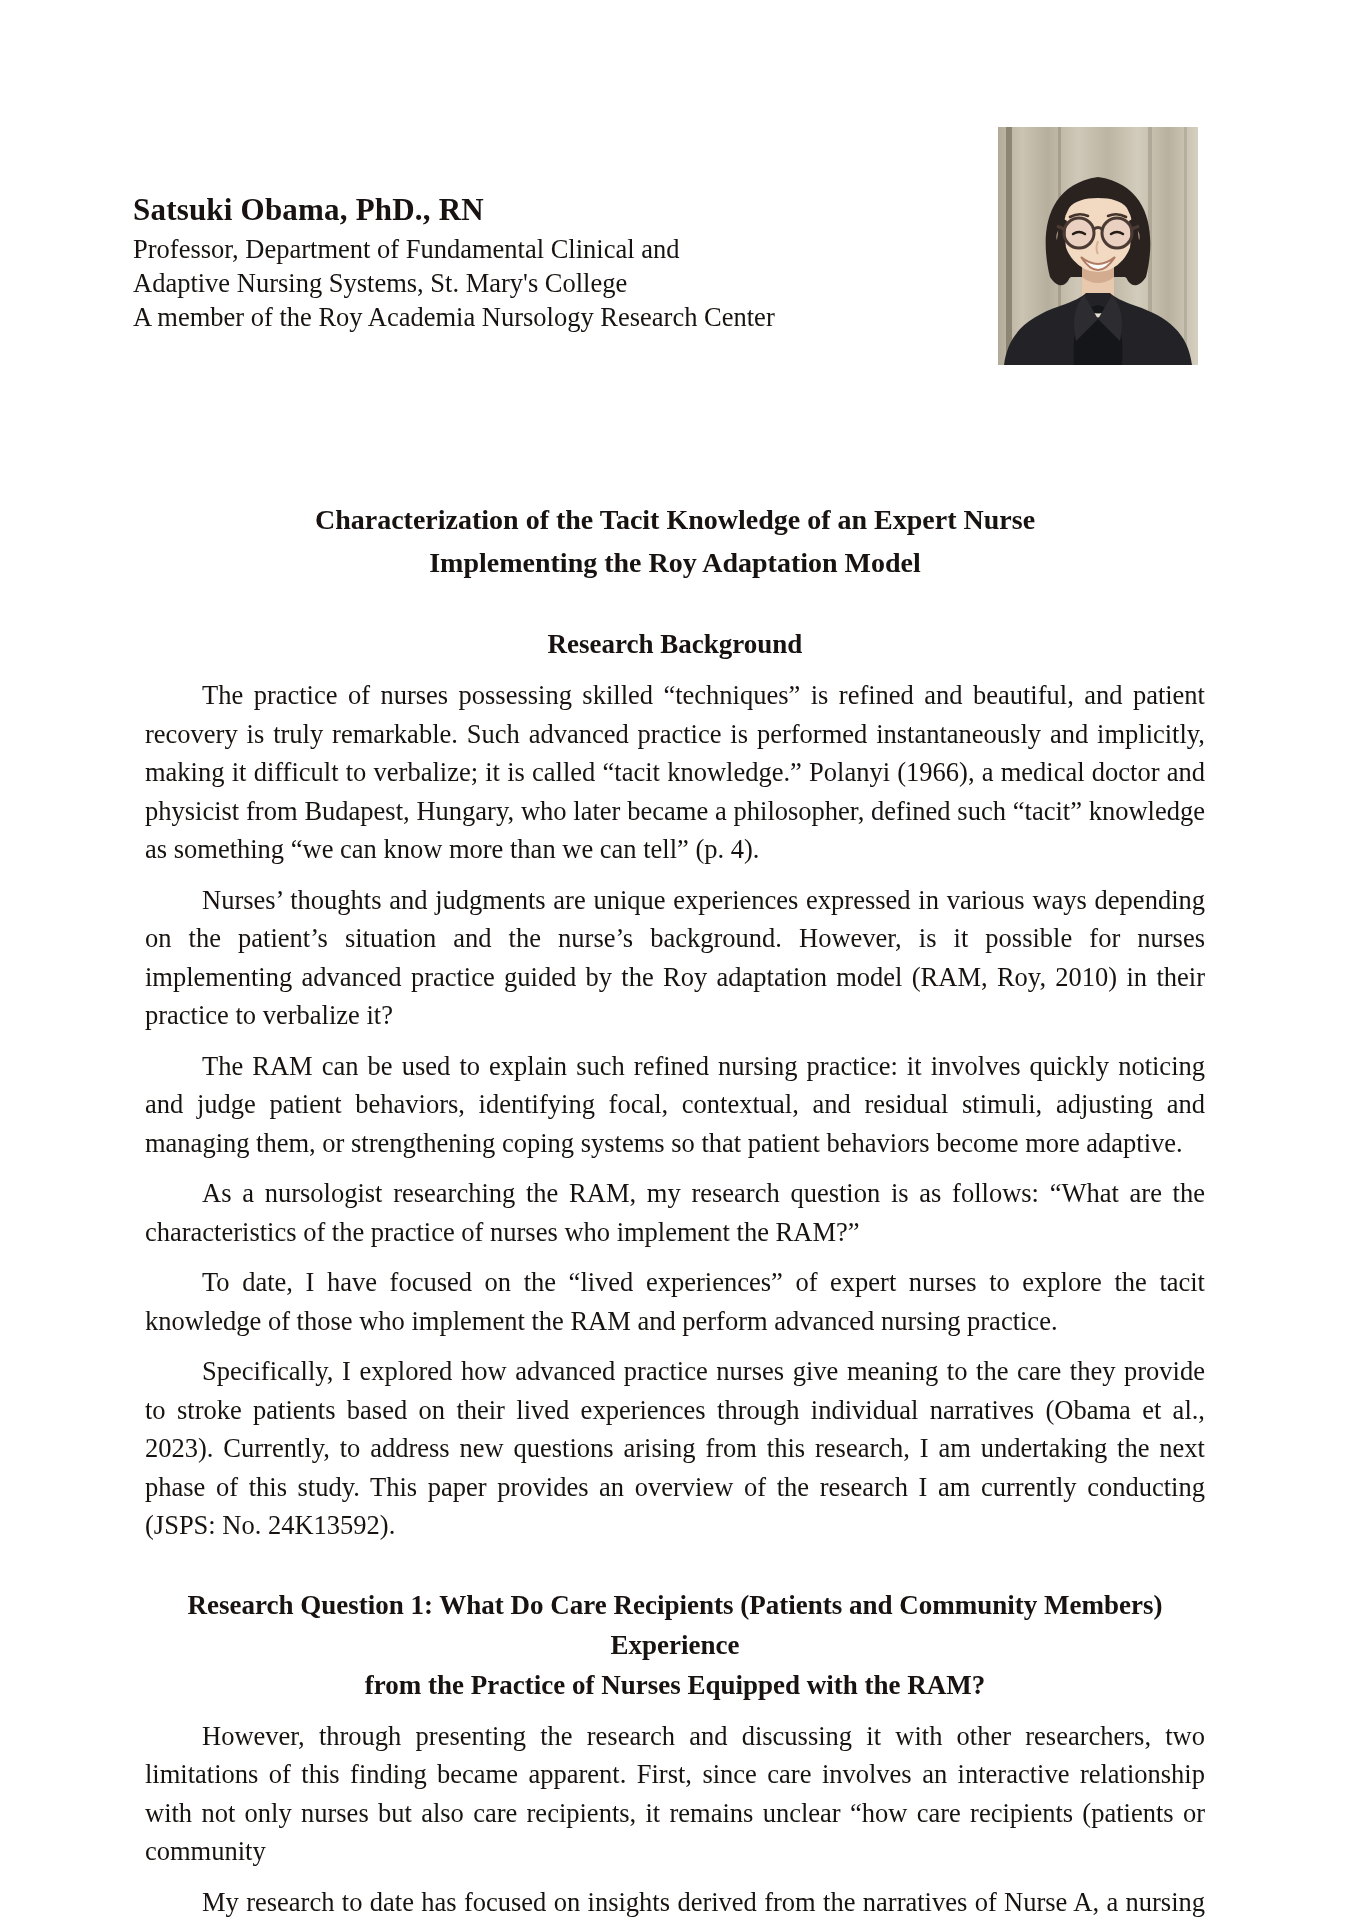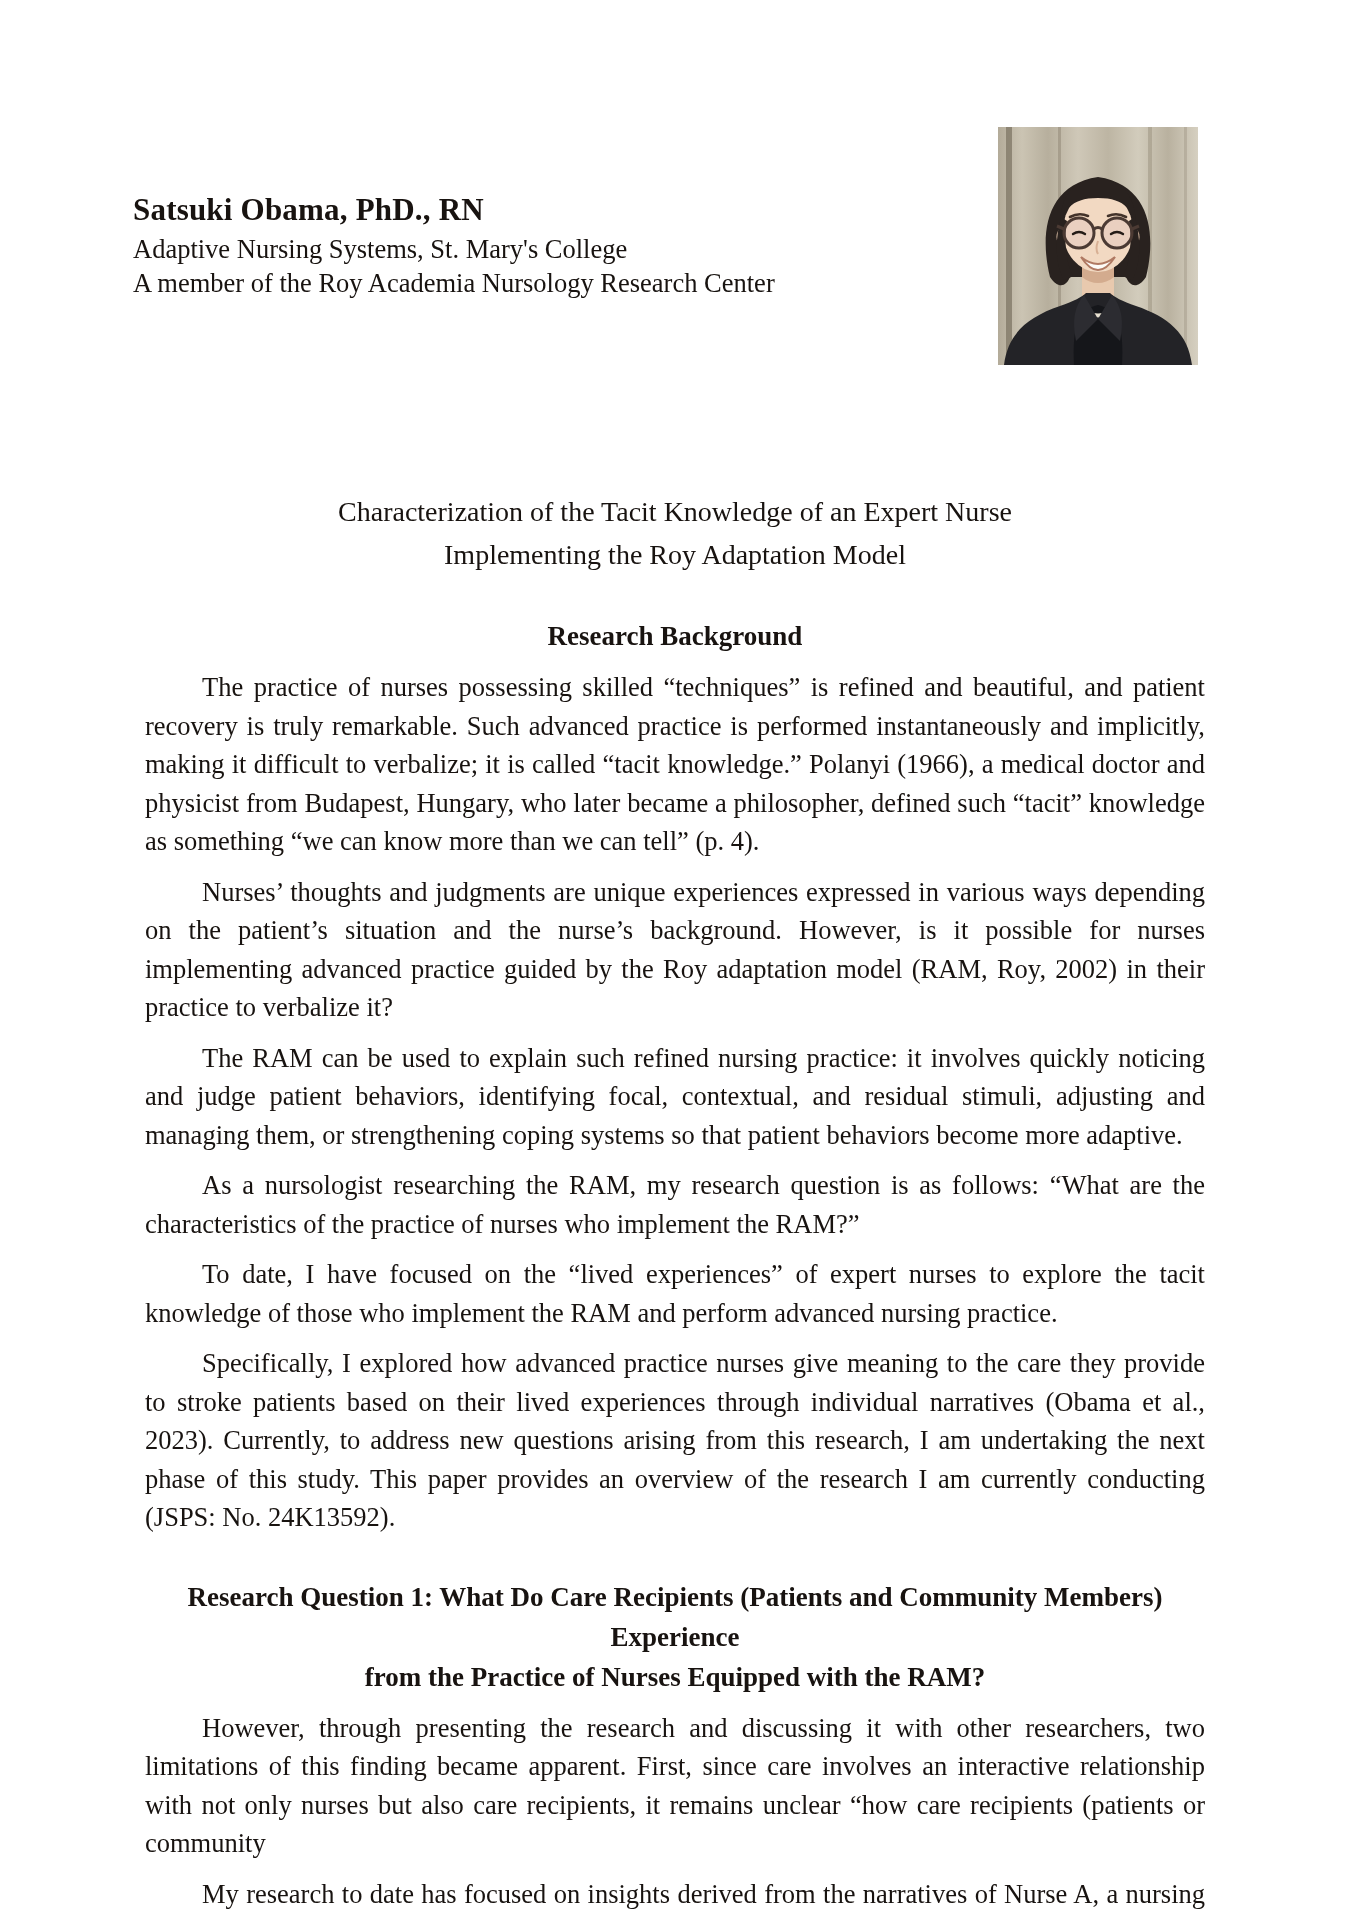--- a/index.html
+++ b/index.html
@@ -12,37 +12,38 @@
     font-family:"Liberation Serif", serif;
     color:#181310;
     border-radius:9px;
   }
   .author-block{position:absolute;left:133px;top:188px;width:760px;}
   .author-name{font-size:31px;font-weight:bold;line-height:44px;letter-spacing:.2px;}
   .author-affil{font-size:26.5px;line-height:34px;}
   .photo{position:absolute;left:998px;top:127px;width:200px;height:238px;}
   .photo svg{display:block;}
   .content{position:absolute;left:133px;top:490px;width:1084px;}
-  .doc-title{text-align:center;font-weight:normal;font-size:28px;line-height:43px;}
+  .doc-title{text-align:center;font-weight:bold;font-size:28px;line-height:43px;margin-top:8px;}
   .section-heading{text-align:center;font-weight:bold;font-size:27px;line-height:40px;margin-top:40px;}
   p.body-para{
     margin:12px;
     font-size:26.5px;
     line-height:38.5px;
     text-align:justify;
     text-indent:57px;
   }
 </style>
 </head>
 <body>
 
 <div class="page">
 
   <div class="author-block">
     <div class="author-name">Satsuki Obama, PhD., RN</div>
+    <div class="author-affil">Professor, Department of Fundamental Clinical and</div>
     <div class="author-affil">Adaptive Nursing Systems, St. Mary's College</div>
     <div class="author-affil">A member of the Roy Academia Nursology Research Center</div>
   </div>
 
   <div class="photo">
     <svg viewBox="0 0 200 238" width="200" height="238" preserveAspectRatio="none">
       <defs>
         <linearGradient id="curtain" x1="0" y1="0" x2="1" y2="0">
           <stop offset="0" stop-color="#b3ab99"></stop>
           <stop offset="0.12" stop-color="#cbc4b3"></stop>
@@ -105,21 +106,21 @@
   <div class="content">
     <div class="doc-title">
       <div>Characterization of the Tacit Knowledge of an Expert Nurse</div>
       <div>Implementing the Roy Adaptation Model</div>
     </div>
     <div id="sections">
         <div class="section-heading">
           <div>Research Background</div>
         </div>
         <p class="body-para">The practice of nurses possessing skilled “techniques” is refined and beautiful, and patient recovery is truly remarkable. Such advanced practice is performed instantaneously and implicitly, making it difficult to verbalize; it is called “tacit knowledge.” Polanyi (1966), a medical doctor and physicist from Budapest, Hungary, who later became a philosopher, defined such “tacit” knowledge as something “we can know more than we can tell” (p. 4).</p>
-        <p class="body-para">Nurses’ thoughts and judgments are unique experiences expressed in various ways depending on the patient’s situation and the nurse’s background. However, is it possible for nurses implementing advanced practice guided by the Roy adaptation model (RAM, Roy, 2002) in their practice to verbalize it?</p>
+        <p class="body-para">Nurses’ thoughts and judgments are unique experiences expressed in various ways depending on the patient’s situation and the nurse’s background. However, is it possible for nurses implementing advanced practice guided by the Roy adaptation model (RAM, Roy, 2010) in their practice to verbalize it?</p>
         <p class="body-para">The RAM can be used to explain such refined nursing practice: it involves quickly noticing and judge patient behaviors, identifying focal, contextual, and residual stimuli, adjusting and managing them, or strengthening coping systems so that patient behaviors become more adaptive.</p>
         <p class="body-para">As a nursologist researching the RAM, my research question is as follows: “What are the characteristics of the practice of nurses who implement the RAM?”</p>
         <p class="body-para">To date, I have focused on the “lived experiences” of expert nurses to explore the tacit knowledge of those who implement the RAM and perform advanced nursing practice.</p>
         <p class="body-para">Specifically, I explored how advanced practice nurses give meaning to the care they provide to stroke patients based on their lived experiences through individual narratives (Obama et al., 2023). Currently, to address new questions arising from this research, I am undertaking the next phase of this study. This paper provides an overview of the research I am currently conducting (JSPS: No. 24K13592).</p>
         <div class="section-heading">
           <div>Research Question 1: What Do Care Recipients (Patients and Community Members) Experience</div>
           <div>from the Practice of Nurses Equipped with the RAM?</div>
         </div>
         <p class="body-para">However, through presenting the research and discussing it with other researchers, two limitations of this finding became apparent. First, since care involves an interactive relationship with not only nurses but also care recipients, it remains unclear “how care recipients (patients or community</p>
         <p class="body-para">My research to date has focused on insights derived from the narratives of Nurse A, a nursing scholar who implemented the RAM. During the research process, analyzing Ms. A’s narratives using hermeneutic phenomenology revealed five insights. One of these was the finding that “a theoretical knowledge base approaches a true understanding of the patient experience.”</p>

